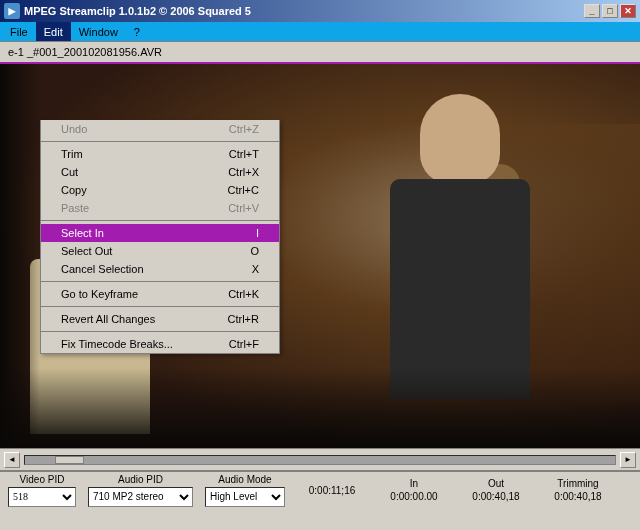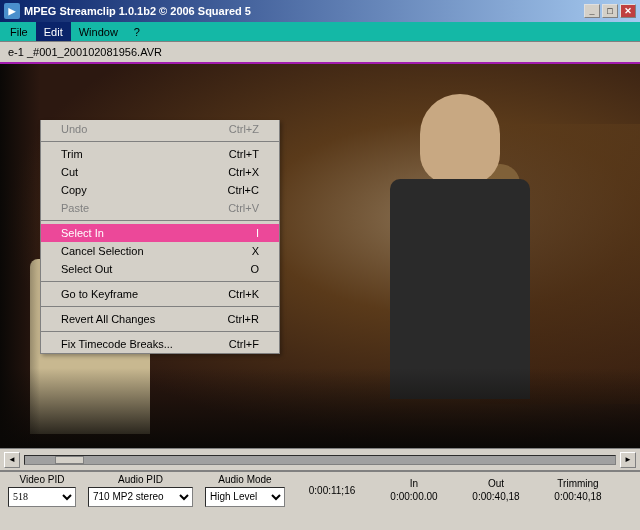--- a/index.html
+++ b/index.html
@@ -56,21 +56,21 @@
       align-items: center;
       justify-content: center;
       font-size: 9px;
       cursor: pointer;
       color: #000;
     }
     .title-btn.close { background: #c04040; color: white; }
 
     
     .menu-bar {
-      background: #14b8a6;
+      background: #0ea5e9;
       height: 20px;
       display: flex;
       align-items: center;
       border-bottom: 1px solid #808080;
       padding: 0 2px;
     }
     .menu-item {
       padding: 2px 8px;
       height: 100%;
       display: flex;
@@ -201,21 +201,21 @@
       align-items: center;
       padding: 3px 20px 3px 20px;
       font-size: 11px;
       cursor: pointer;
       color: #000;
     }
     .dropdown-item.disabled {
       color: #808080;
     }
     .dropdown-item.selected {
-      background: #ec4899;
+      background: #a21caf;
       color: white;
     }
     .dropdown-separator {
       height: 1px;
       background: #808080;
       margin: 3px 0;
     }
     .shortcut {
       color: inherit;
       font-size: 11px;
@@ -375,26 +375,26 @@
     <div class="dropdown-item disabled">
       <span>Paste</span>
       <span class="shortcut">Ctrl+V</span>
     </div>
     <div class="dropdown-separator"></div>
     <div class="dropdown-item selected">
       <span>Select In</span>
       <span class="shortcut">I</span>
     </div>
     <div class="dropdown-item">
+      <span>Select Out</span>
+      <span class="shortcut">O</span>
+    </div>
+    <div class="dropdown-item">
       <span>Cancel Selection</span>
       <span class="shortcut">X</span>
-    </div>
-    <div class="dropdown-item">
-      <span>Select Out</span>
-      <span class="shortcut">O</span>
     </div>
     <div class="dropdown-separator"></div>
     <div class="dropdown-item">
       <span>Go to Keyframe</span>
       <span class="shortcut">Ctrl+K</span>
     </div>
     <div class="dropdown-separator"></div>
     <div class="dropdown-item">
       <span>Revert All Changes</span>
       <span class="shortcut">Ctrl+R</span>

